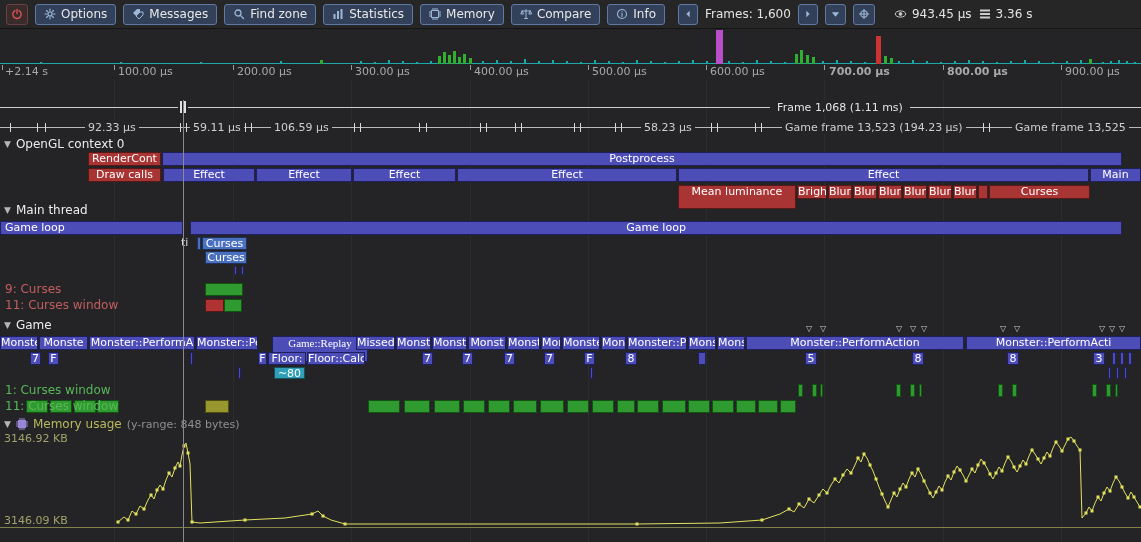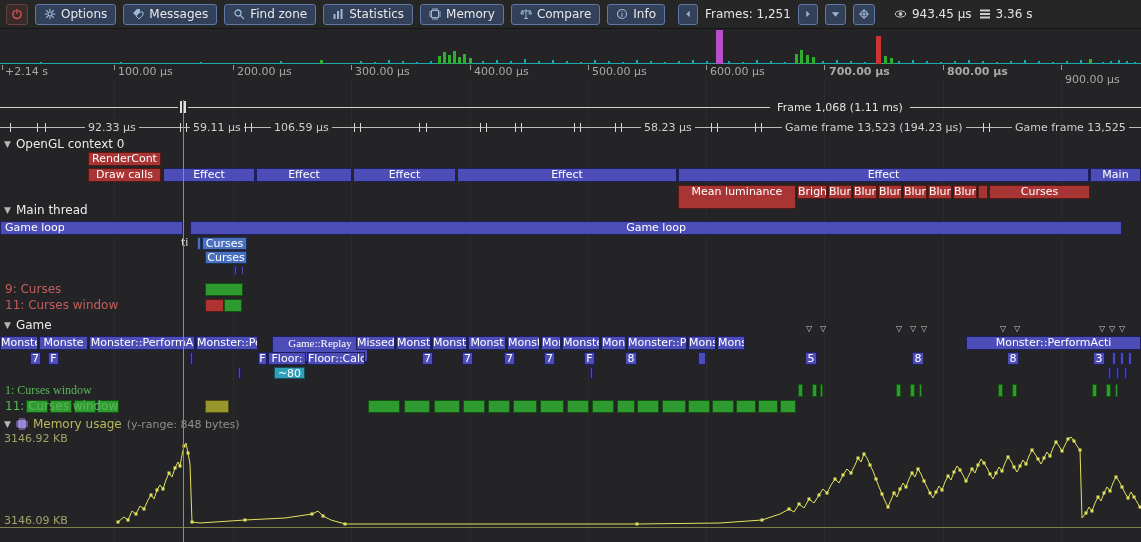--- a/index.html
+++ b/index.html
@@ -125,21 +125,21 @@
       <span>Info</span>
     </div>
 
     <div class="tbtn sqbtn" style="margin-left:6px">
       <span class="icon">
         <svg width="10" height="12" viewBox="0 0 12 12">
             <path d="M8 2L4 6l4 4z" fill="#9db8d6"></path>
           </svg>
       </span>
     </div>
-    <span class="tb-text">Frames: 1,251</span>
+    <span class="tb-text">Frames: 1,600</span>
     <div class="tbtn sqbtn">
       <span class="icon">
         <svg width="10" height="12" viewBox="0 0 12 12">
             <path d="M4 2l4 4-4 4z" fill="#9db8d6"></path>
           </svg>
       </span>
     </div>
     <div class="tbtn sqbtn">
       <span class="icon">
         <svg width="11" height="12" viewBox="0 0 12 12">
@@ -272,21 +272,21 @@
       <div class="it rt" style="left: 1061px; top: 65px; height: 5px; width: 1px;"></div>
       <div class="it rl" style="left: 5px; top: 66px; height: 13px;">+2.14 s</div>
       <div class="it rl" style="left: 118px; top: 66px; height: 13px;">100.00 μs</div>
       <div class="it rl" style="left: 237px; top: 66px; height: 13px;">200.00 μs</div>
       <div class="it rl" style="left: 355px; top: 66px; height: 13px;">300.00 μs</div>
       <div class="it rl" style="left: 474px; top: 66px; height: 13px;">400.00 μs</div>
       <div class="it rl" style="left: 592px; top: 66px; height: 13px;">500.00 μs</div>
       <div class="it rl" style="left: 710px; top: 66px; height: 13px;">600.00 μs</div>
       <div class="it rl" style="left: 829px; top: 66px; height: 13px; font-weight: bold;">700.00 μs</div>
       <div class="it rl" style="left: 947px; top: 66px; height: 13px; font-weight: bold;">800.00 μs</div>
-      <div class="it rl" style="left: 1065px; top: 66px; height: 13px; margin-top: 8px;">900.00 μs</div>
+      <div class="it rl" style="left: 1065px; top: 66px; height: 13px;">900.00 μs</div>
       <div class="it fl" style="left: 0px; top: 107px; height: 1px; width: 178px;"></div>
       <div class="it fl" style="left: 188px; top: 107px; height: 1px; width: 582px;"></div>
       <div class="it fl" style="left: 910px; top: 107px; height: 1px; width: 231px;"></div>
       <div class="it ftk" style="left: 180px; top: 101px; height: 12px; width: 2px;"></div>
       <div class="it ftk" style="left: 184px; top: 101px; height: 12px; width: 2px;"></div>
       <div class="it flb" style="left: 772px; top: 101px; height: 13px; width: 136px;">Frame 1,068 (1.11 ms)</div>
       <div class="it fl2" style="left: 0px; top: 127px; height: 1px; width: 1141px;"></div>
       <div class="it ftk2" style="left: 10px; top: 123px; height: 9px; width: 1px;"></div>
       <div class="it ftk2" style="left: 37px; top: 123px; height: 9px; width: 1px;"></div>
       <div class="it ftk2" style="left: 45px; top: 123px; height: 9px; width: 1px;"></div>
@@ -312,20 +312,21 @@
       <div class="it ftk2" style="left: 761px; top: 123px; height: 9px; width: 1px;"></div>
       <div class="it ftk2" style="left: 983px; top: 123px; height: 9px; width: 1px;"></div>
       <div class="it ftk2" style="left: 989px; top: 123px; height: 9px; width: 1px;"></div>
       <div class="it flb2" style="left: 85px; top: 121px; height: 13px;">92.33 μs</div>
       <div class="it flb2" style="left: 190px; top: 121px; height: 13px;">59.11 μs</div>
       <div class="it flb2" style="left: 271px; top: 121px; height: 13px;">106.59 μs</div>
       <div class="it flb2" style="left: 641px; top: 121px; height: 13px;">58.23 μs</div>
       <div class="it flb2" style="left: 782px; top: 121px; height: 13px;">Game frame 13,523 (194.23 μs)</div>
       <div class="it flb2" style="left: 1012px; top: 121px; height: 13px;">Game frame 13,525</div>
       <div class="it zr" style="left: 88px; top: 152px; height: 14px; width: 73px;">RenderCont</div>
+      <div class="it zp" style="left: 162px; top: 152px; height: 14px; width: 960px;">Postprocess</div>
       <div class="it zr" style="left: 88px; top: 168px; height: 14px; width: 73px;">Draw calls</div>
       <div class="it zp" style="left: 163px; top: 168px; height: 14px; width: 92px;">Effect</div>
       <div class="it zp" style="left: 256px; top: 168px; height: 14px; width: 96px;">Effect</div>
       <div class="it zp" style="left: 353px; top: 168px; height: 14px; width: 103px;">Effect</div>
       <div class="it zp" style="left: 457px; top: 168px; height: 14px; width: 220px;">Effect</div>
       <div class="it zp" style="left: 678px; top: 168px; height: 14px; width: 411px;">Effect</div>
       <div class="it zp" style="left: 1090px; top: 168px; height: 14px; width: 51px;">Main</div>
       <div class="it zr" style="left: 678px; top: 185px; height: 24px; width: 118px;">Mean luminance</div>
       <div class="it zr" style="left: 797px; top: 185px; height: 14px; width: 30px;">Brigh</div>
       <div class="it zr" style="left: 828px; top: 185px; height: 14px; width: 24px;">Blur</div>
@@ -368,20 +369,21 @@
       <div class="it zp" style="left: 396px; top: 336px; height: 14px; width: 35px;">Monst</div>
       <div class="it zp" style="left: 432px; top: 336px; height: 14px; width: 35px;">Monst</div>
       <div class="it zp" style="left: 468px; top: 336px; height: 14px; width: 38px;">Monst</div>
       <div class="it zp" style="left: 507px; top: 336px; height: 14px; width: 33px;">Monst</div>
       <div class="it zp" style="left: 541px; top: 336px; height: 14px; width: 20px;">Monst</div>
       <div class="it zp" style="left: 562px; top: 336px; height: 14px; width: 38px;">Monste</div>
       <div class="it zp" style="left: 601px; top: 336px; height: 14px; width: 25px;">Mons</div>
       <div class="it zp" style="left: 627px; top: 336px; height: 14px; width: 60px;">Monster::Pe</div>
       <div class="it zp" style="left: 688px; top: 336px; height: 14px; width: 28px;">Mons</div>
       <div class="it zp" style="left: 717px; top: 336px; height: 14px; width: 28px;">Mons</div>
+      <div class="it zp" style="left: 746px; top: 336px; height: 14px; width: 218px;">Monster::PerformAction</div>
       <div class="it zp" style="left: 966px; top: 336px; height: 14px; width: 175px;">Monster::PerformActi</div>
       <div class="it zp" style="left: 30px; top: 352px; height: 13px; width: 11px;">7</div>
       <div class="it zp" style="left: 48px; top: 352px; height: 13px; width: 11px;">F</div>
       <div class="it zp" style="left: 190px; top: 352px; height: 13px; width: 3px;"></div>
       <div class="it zp" style="left: 258px; top: 352px; height: 13px; width: 9px;">F</div>
       <div class="it zp" style="left: 268px; top: 352px; height: 13px; width: 38px;">Floor:</div>
       <div class="it zp" style="left: 307px; top: 352px; height: 13px; width: 58px;">Floor::Calc</div>
       <div class="it zp" style="left: 422px; top: 352px; height: 13px; width: 11px;">7</div>
       <div class="it zp" style="left: 462px; top: 352px; height: 13px; width: 11px;">7</div>
       <div class="it zp" style="left: 504px; top: 352px; height: 13px; width: 11px;">7</div>
@@ -395,21 +397,21 @@
       <div class="it zp" style="left: 1093px; top: 352px; height: 13px; width: 12px;">3</div>
       <div class="it zp" style="left: 1112px; top: 352px; height: 13px; width: 4px;"></div>
       <div class="it zp" style="left: 1120px; top: 352px; height: 13px; width: 4px;"></div>
       <div class="it zp" style="left: 1128px; top: 352px; height: 13px; width: 4px;"></div>
       <div class="it zp" style="left: 238px; top: 367px; height: 12px; width: 3px;"></div>
       <div class="it zt" style="left: 274px; top: 367px; height: 12px; width: 31px;">~80</div>
       <div class="it zp" style="left: 590px; top: 367px; height: 12px; width: 3px;"></div>
       <div class="it zp" style="left: 1108px; top: 367px; height: 12px; width: 3px;"></div>
       <div class="it zp" style="left: 1116px; top: 367px; height: 12px; width: 3px;"></div>
       <div class="it zp" style="left: 1124px; top: 367px; height: 12px; width: 3px;"></div>
-      <div class="it ltg" style="left: 5px; top: 384px; height: 13px; font-family: Liberation Serif, serif;">1: Curses window</div>
+      <div class="it ltg" style="left: 5px; top: 384px; height: 13px;">1: Curses window</div>
       <div class="it zg" style="left: 798px; top: 384px; height: 13px; width: 5px;"></div>
       <div class="it zg" style="left: 812px; top: 384px; height: 13px; width: 5px;"></div>
       <div class="it zg" style="left: 820px; top: 384px; height: 13px; width: 3px;"></div>
       <div class="it zg" style="left: 896px; top: 384px; height: 13px; width: 5px;"></div>
       <div class="it zg" style="left: 910px; top: 384px; height: 13px; width: 5px;"></div>
       <div class="it zg" style="left: 919px; top: 384px; height: 13px; width: 3px;"></div>
       <div class="it zg" style="left: 998px; top: 384px; height: 13px; width: 5px;"></div>
       <div class="it zg" style="left: 1012px; top: 384px; height: 13px; width: 5px;"></div>
       <div class="it zg" style="left: 1092px; top: 384px; height: 13px; width: 5px;"></div>
       <div class="it zg" style="left: 1106px; top: 384px; height: 13px; width: 5px;"></div>

